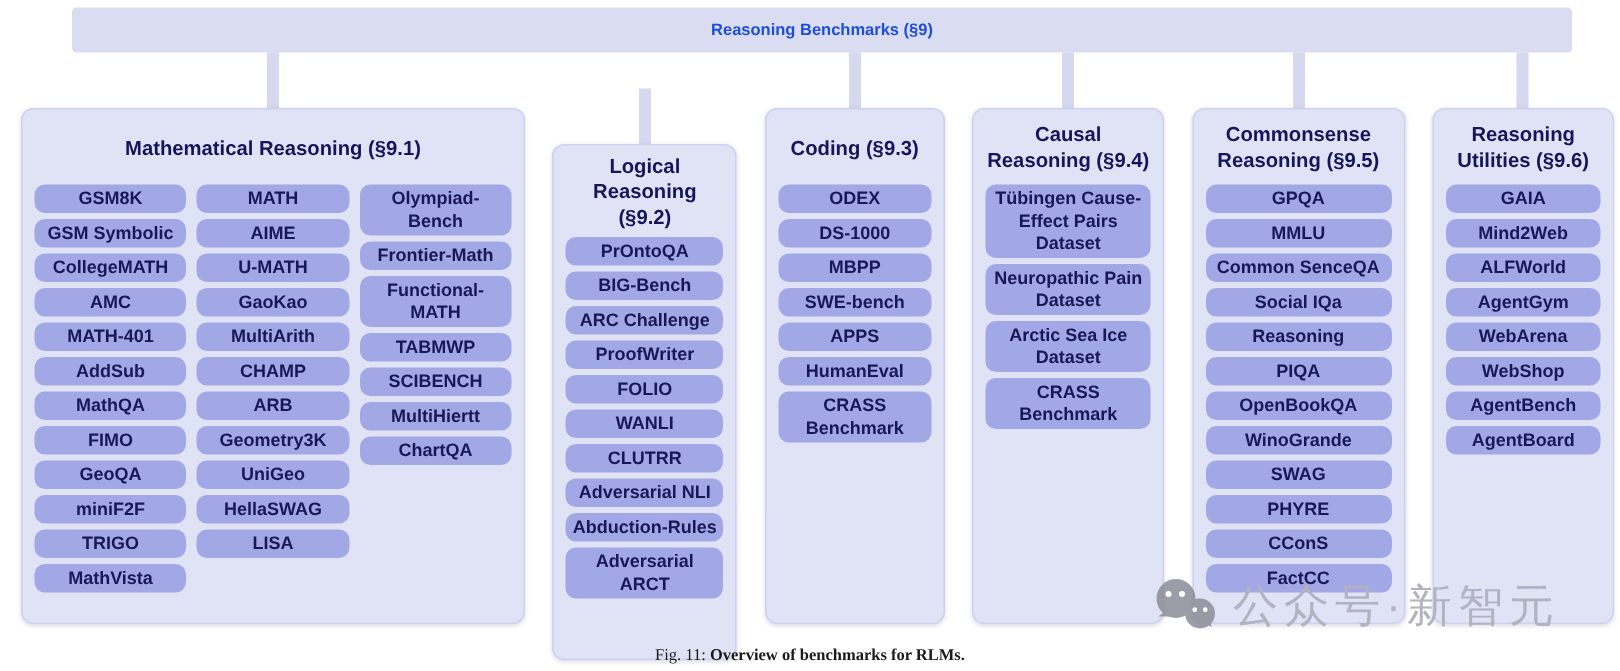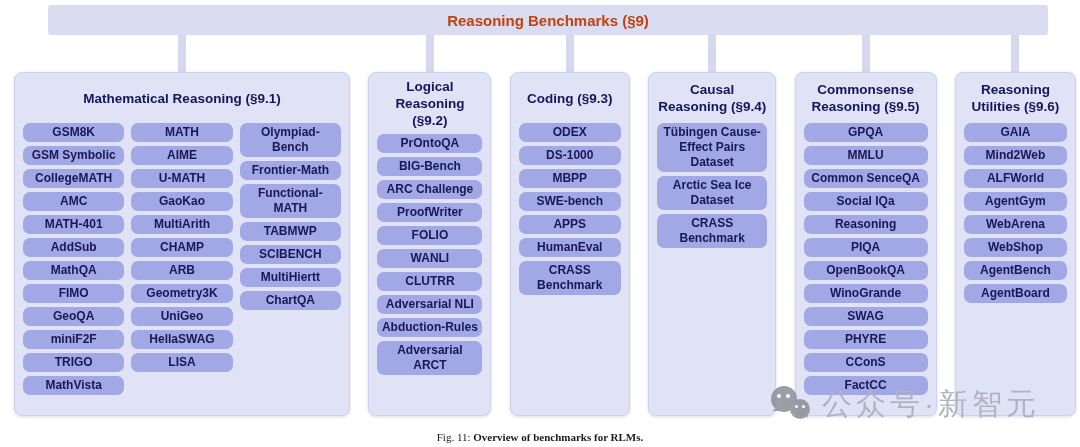--- a/index.html
+++ b/index.html
@@ -10,31 +10,31 @@
     background:#ffffff;
     overflow:hidden;
   }
   
   .root-box{
     margin-left:48px;margin-top:5px;
     width:1000px;height:30px;
     background:#dadcf2;
     border-radius:3px;
     display:flex;align-items:center;justify-content:center;
-    color:#c2410c;font-weight:bold;font-size:15px;
+    color:#1d4ed8;font-weight:bold;font-size:11px;
   }
   
   .panels{
     display:flex;justify-content:space-between;
     padding:0 4px 0 14px;
     width:1080px;box-sizing:border-box;
   }
   .col-wrap{display:flex;flex-direction:column;align-items:center;}
   .col-wrap:nth-child(1){width:336px;}
-  .col-wrap:nth-child(2){width:123px;}
+  .col-wrap:nth-child(2){width:123px;margin-top:24px;}
   .col-wrap:nth-child(3){width:120px;}
   .col-wrap:nth-child(4){width:128px;}
   .col-wrap:nth-child(5){width:142px;}
   .col-wrap:nth-child(6){width:121px;}
   .stub{width:8px;height:37px;background:#d6d8f0;}
   .panel{
     width:100%;height:344px;box-sizing:border-box;
     background:#e0e2f6;
     border:1px solid #cfd2ee;
     border-radius:8px;
@@ -172,20 +172,21 @@
     </div>
   </div>
 
   <div class="col-wrap">
     <div class="stub"></div>
     <div class="panel">
       <div class="panel-title">Causal Reasoning (§9.4)</div>
       <div class="pill-cols">
             <div class="pill-col">
               <div class="pill">Tübingen Cause-Effect Pairs Dataset</div>
+              <div class="pill">Neuropathic Pain Dataset</div>
               <div class="pill">Arctic Sea Ice Dataset</div>
               <div class="pill">CRASS Benchmark</div>
             </div>
           </div>
     </div>
   </div>
 
   <div class="col-wrap">
     <div class="stub"></div>
     <div class="panel">

